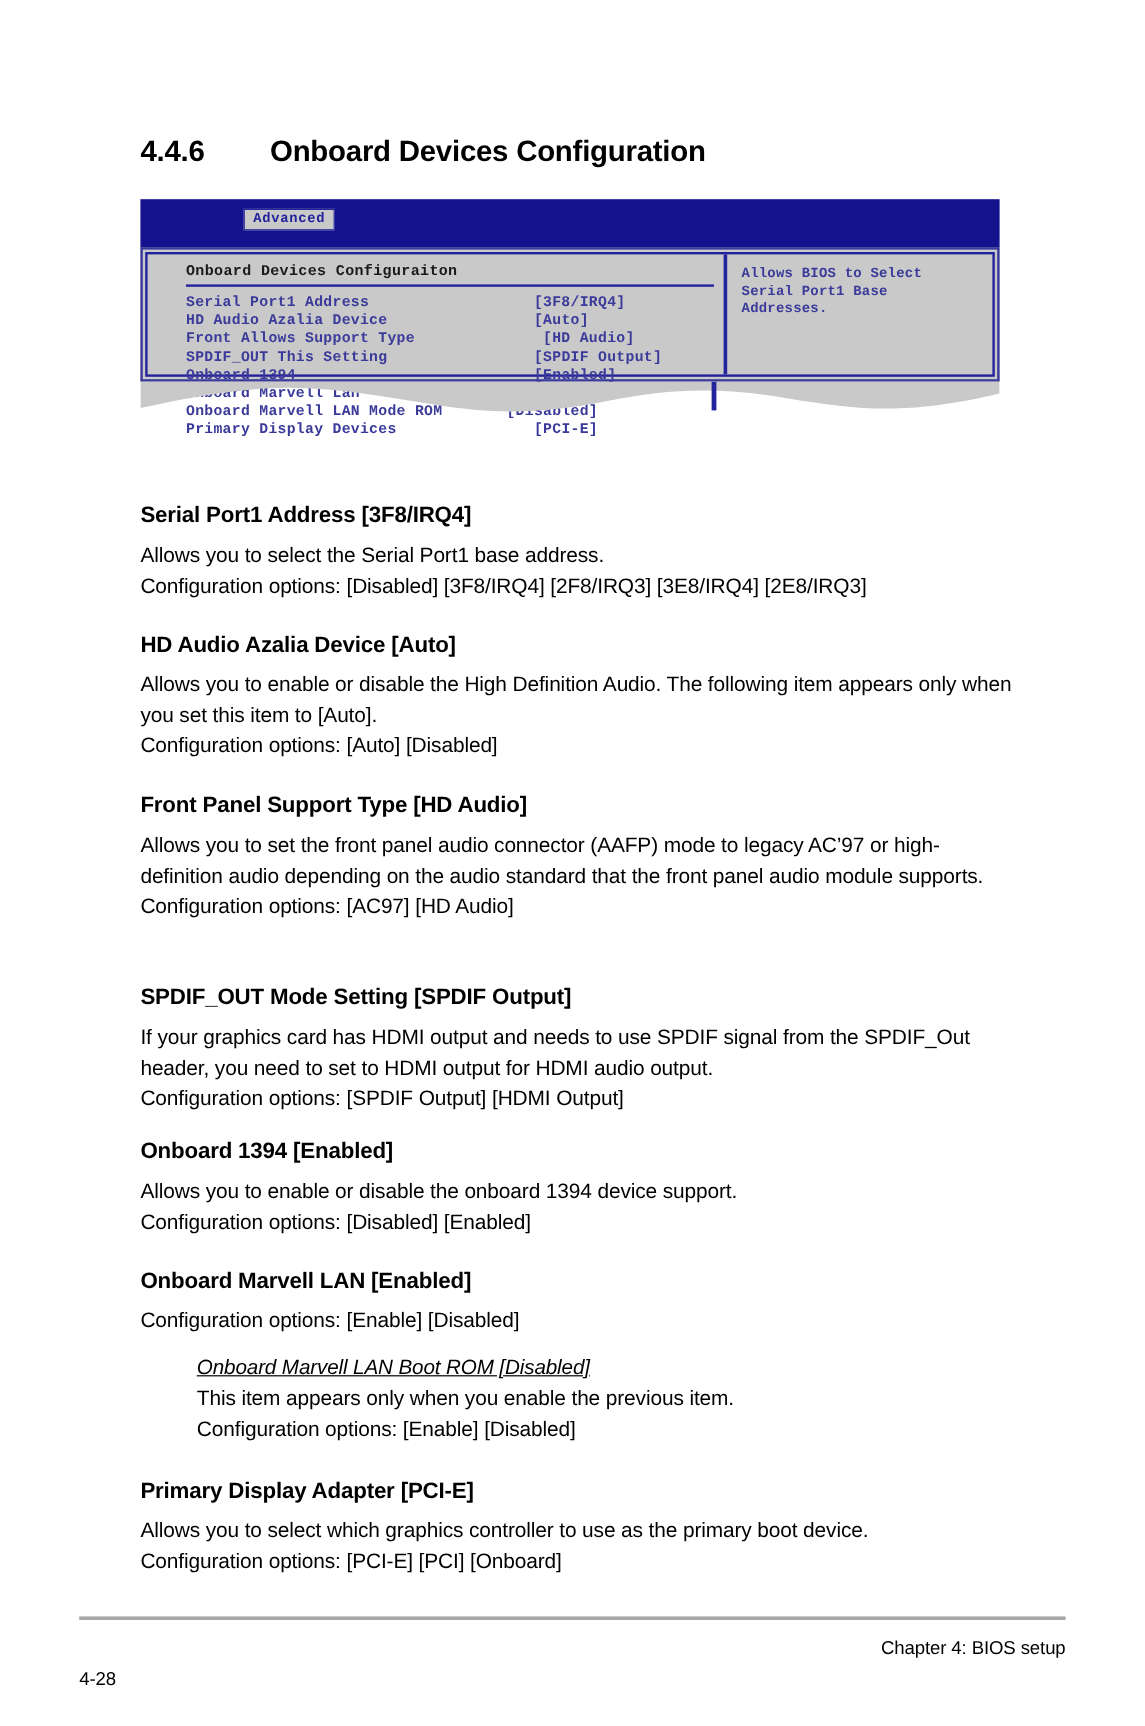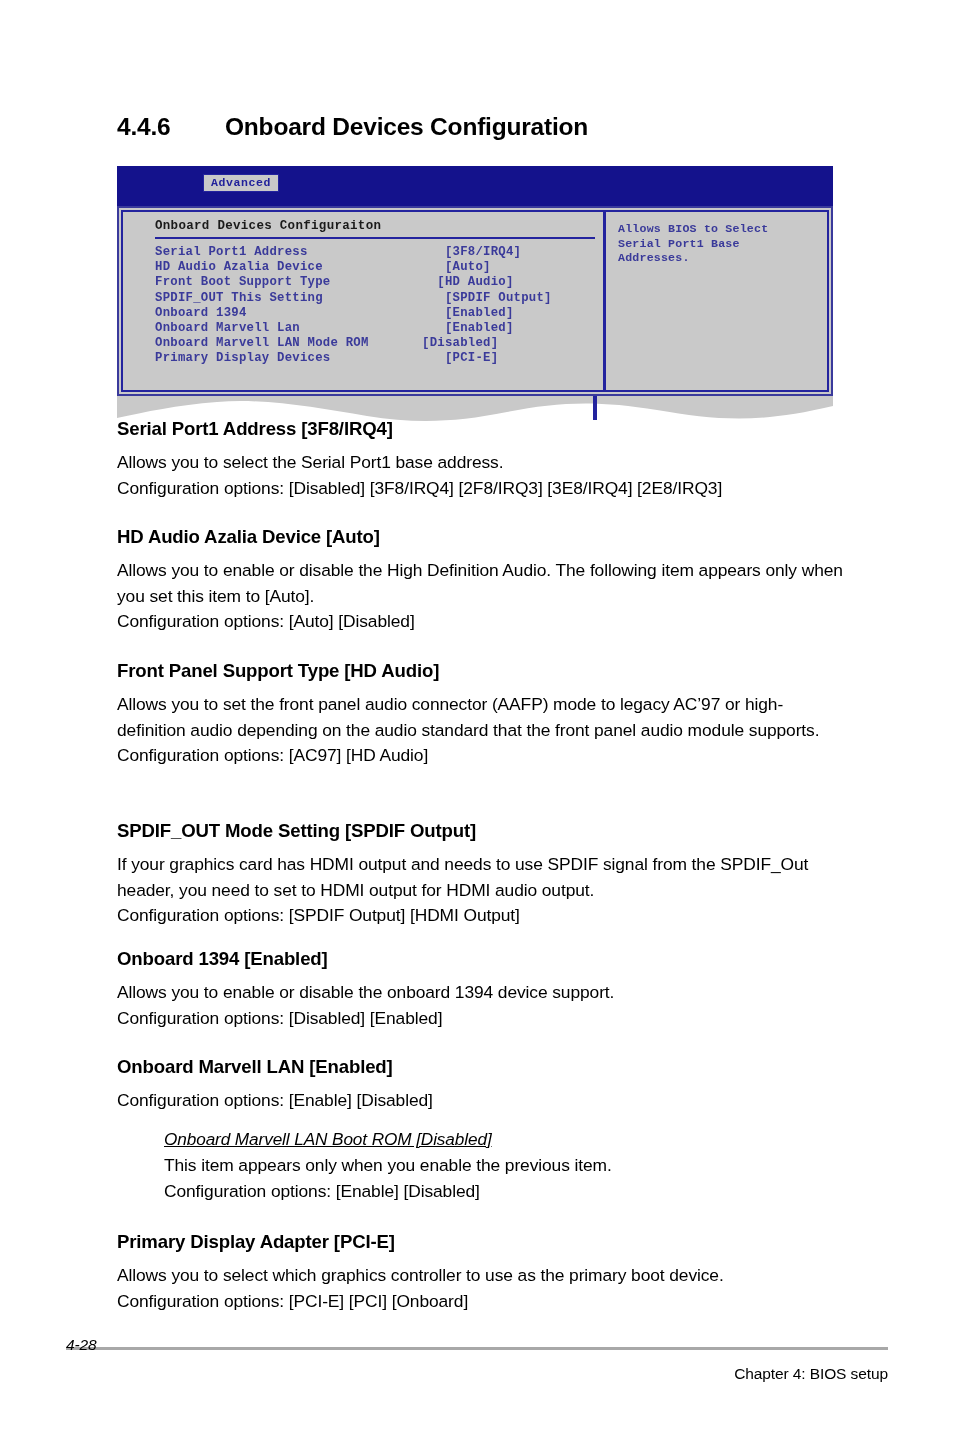--- a/index.html
+++ b/index.html
@@ -63,21 +63,21 @@
 
   .bios-frame-outer {
     border: 2px solid #3a3a9c;
     background: #c9c9c9;
     padding: 2px;
   }
   .bios-frame-inner {
     border: 2px solid #23239e;
     background: #c9c9c9;
     display: flex;
-    height: 182px;
+    height: 104px;
   }
   .bios-left {
     flex: 0 0 480px;
     padding: 7px 0 0 32px;
     position: relative;
   }
   .bios-divider-v {
     flex: 0 0 3px;
     background: #23239e;
   }
@@ -173,24 +173,23 @@
     position: absolute;
     left: 66px;
     top: 1347px;
     width: 822px;
     height: 3px;
     background: #a8a8a8;
   }
   .footer-left {
     position: absolute;
     left: 66px;
-    top: 1336px;
+    top: 1391px;
     font-size: 15.5px;
     letter-spacing: -0.1px;
-    font-style: italic;
   }
   .footer-right {
     position: absolute;
     right: 66px;
     top: 1365px;
     font-size: 15.5px;
     letter-spacing: -0.1px;
     text-align: right;
   }
 </style>
@@ -211,21 +210,21 @@
 
     <div class="bios-frame-outer">
       <div class="bios-frame-inner">
 
         <div class="bios-left">
           <div class="bios-title">Onboard Devices Configuraiton</div>
           <div class="bios-title-rule"></div>
           <div class="bios-rows" id="bios-rows">
               <div class="bios-row"><span class="lbl">Serial Port1 Address</span><span>&nbsp;&nbsp;&nbsp;&nbsp;&nbsp;&nbsp;&nbsp;&nbsp;&nbsp;&nbsp;&nbsp;&nbsp;&nbsp;&nbsp;&nbsp;&nbsp;&nbsp;&nbsp;</span><span class="val">[3F8/IRQ4]</span></div>
               <div class="bios-row"><span class="lbl">HD Audio Azalia Device</span><span>&nbsp;&nbsp;&nbsp;&nbsp;&nbsp;&nbsp;&nbsp;&nbsp;&nbsp;&nbsp;&nbsp;&nbsp;&nbsp;&nbsp;&nbsp;&nbsp;</span><span class="val">[Auto]</span></div>
-              <div class="bios-row"><span class="lbl">Front Boot Support Type</span><span>&nbsp;&nbsp;&nbsp;&nbsp;&nbsp;&nbsp;&nbsp;&nbsp;&nbsp;&nbsp;&nbsp;&nbsp;&nbsp;&nbsp;</span><span class="val">[HD Audio]</span></div>
+              <div class="bios-row"><span class="lbl">Front Allows Support Type</span><span>&nbsp;&nbsp;&nbsp;&nbsp;&nbsp;&nbsp;&nbsp;&nbsp;&nbsp;&nbsp;&nbsp;&nbsp;&nbsp;&nbsp;</span><span class="val">[HD Audio]</span></div>
               <div class="bios-row"><span class="lbl">SPDIF_OUT This Setting</span><span>&nbsp;&nbsp;&nbsp;&nbsp;&nbsp;&nbsp;&nbsp;&nbsp;&nbsp;&nbsp;&nbsp;&nbsp;&nbsp;&nbsp;&nbsp;&nbsp;</span><span class="val">[SPDIF Output]</span></div>
               <div class="bios-row"><span class="lbl">Onboard 1394</span><span>&nbsp;&nbsp;&nbsp;&nbsp;&nbsp;&nbsp;&nbsp;&nbsp;&nbsp;&nbsp;&nbsp;&nbsp;&nbsp;&nbsp;&nbsp;&nbsp;&nbsp;&nbsp;&nbsp;&nbsp;&nbsp;&nbsp;&nbsp;&nbsp;&nbsp;&nbsp;</span><span class="val">[Enabled]</span></div>
               <div class="bios-row"><span class="lbl">Onboard Marvell Lan</span><span>&nbsp;&nbsp;&nbsp;&nbsp;&nbsp;&nbsp;&nbsp;&nbsp;&nbsp;&nbsp;&nbsp;&nbsp;&nbsp;&nbsp;&nbsp;&nbsp;&nbsp;&nbsp;&nbsp;</span><span class="val">[Enabled]</span></div>
               <div class="bios-row"><span class="lbl">   Onboard Marvell LAN Mode ROM</span><span>&nbsp;&nbsp;&nbsp;&nbsp;&nbsp;&nbsp;&nbsp;</span><span class="val">[Disabled]</span></div>
               <div class="bios-row"><span class="lbl">Primary Display Devices</span><span>&nbsp;&nbsp;&nbsp;&nbsp;&nbsp;&nbsp;&nbsp;&nbsp;&nbsp;&nbsp;&nbsp;&nbsp;&nbsp;&nbsp;&nbsp;</span><span class="val">[PCI-E]</span></div>
             </div>
         </div>
 
         <div class="bios-divider-v"></div>
 

